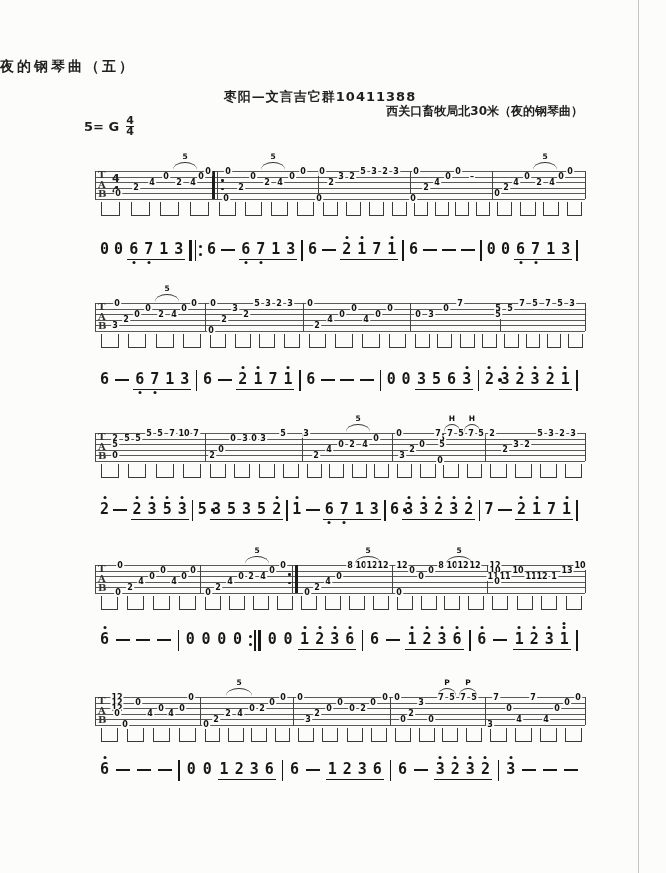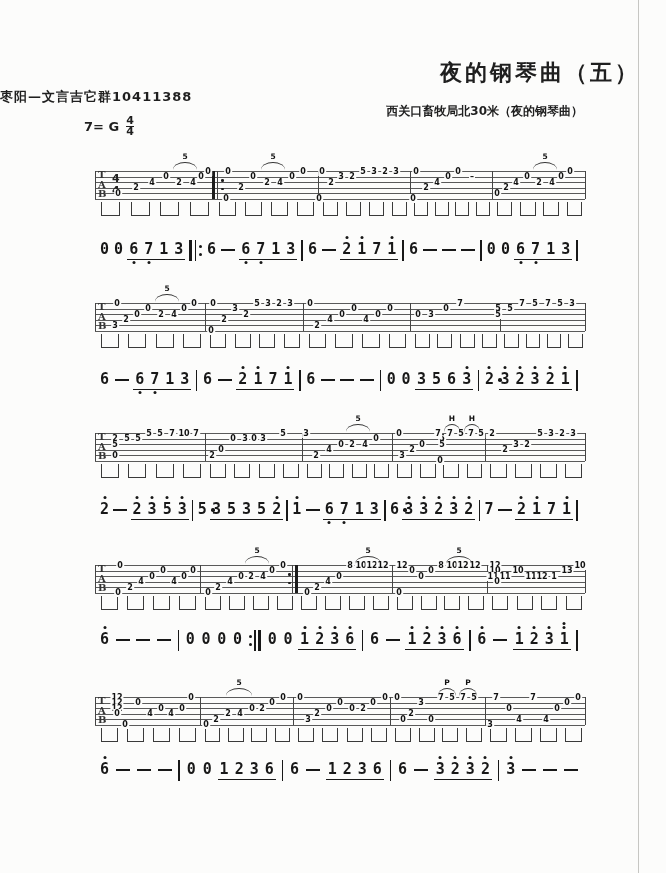--- a/index.html
+++ b/index.html
@@ -1,20 +1,20 @@
 <!DOCTYPE html>
 <html><head>
 <meta charset="utf-8">
 <style>
   html,body{margin:0;padding:0;background:#e8e8e8;}
   .page{position:relative;width:666px;height:873px;background:#fcfcfb;overflow:hidden;
         font-family:"DejaVu Sans",sans-serif;color:#1f1f1f;}
-  .title{position:absolute;top:58px;left:0;width:640px;text-align:right;
-         font-size:22px;font-weight:bold;letter-spacing:3px;}
-  .subtitle{position:absolute;top:88px;left:0;width:640px;
+  .title{position:absolute;top:58px;left:0;width:640px;text-align:left;
+         font-size:14px;font-weight:bold;letter-spacing:3px;}
+  .subtitle{position:absolute;top:88px;left:0;width:640px;text-align:center;
             font-size:13px;font-weight:bold;letter-spacing:1px;}
   .keysig{position:absolute;left:84px;top:116px;display:flex;align-items:center;
           font-size:13px;font-weight:bold;}
   .frac{display:inline-flex;flex-direction:column;align-items:center;margin-left:7px;
         font-size:11px;line-height:10px;font-weight:bold;}
   .frac span:last-child{border-top:1px solid #1f1f1f;}
   .credits{position:absolute;right:83px;top:103px;text-align:right;
            font-size:12px;font-weight:bold;line-height:17px;}
   .crease{position:absolute;left:638px;top:0;bottom:0;width:1px;background:#c6c6c3;}
 
@@ -58,21 +58,21 @@
   .jrep .dots{display:flex;flex-direction:column;gap:5px;}
   .jrep .dots i{width:3px;height:3px;border-radius:50%;background:#181818;}
 </style>
 </head>
 <body>
 
 <div class="page">
   <div class="title">夜的钢琴曲（五）</div>
   <div class="subtitle">枣阳—文言吉它群10411388</div>
   <div class="keysig">
-    <span>7= G</span>
+    <span>5= G</span>
     <span class="frac">
       <span>4</span>
       <span>4</span>
     </span>
   </div>
   <div class="credits">
     <div>西关口畜牧局北30米（夜的钢琴曲）</div>
   </div>
   <div class="crease"></div>
   <div id="score">

